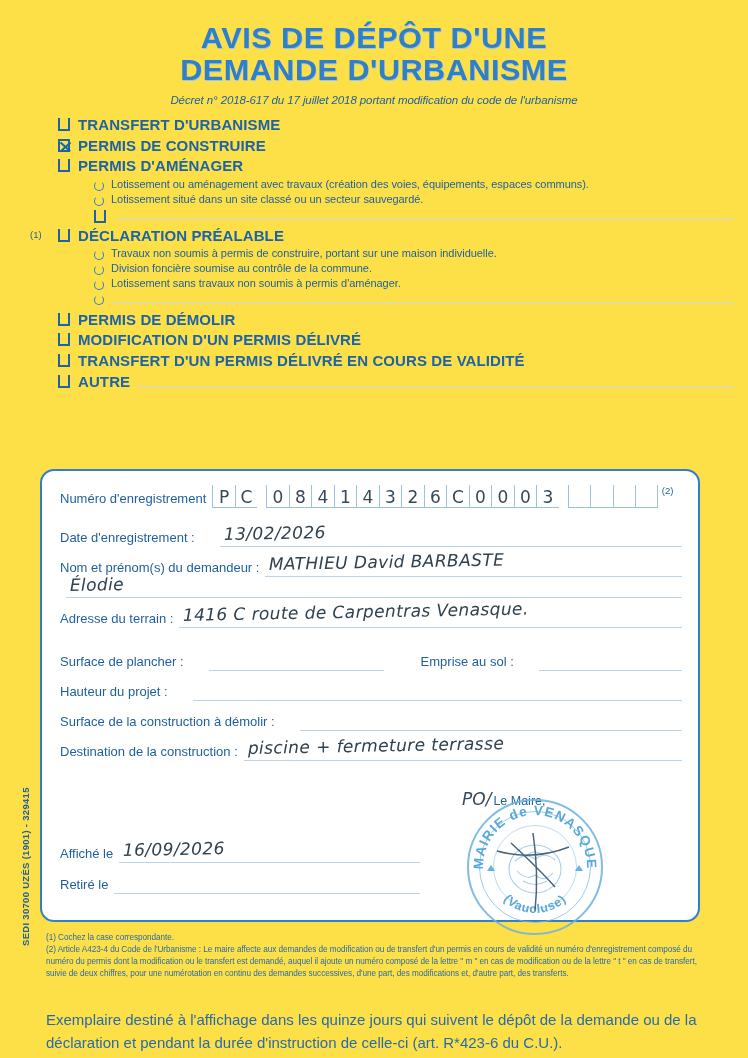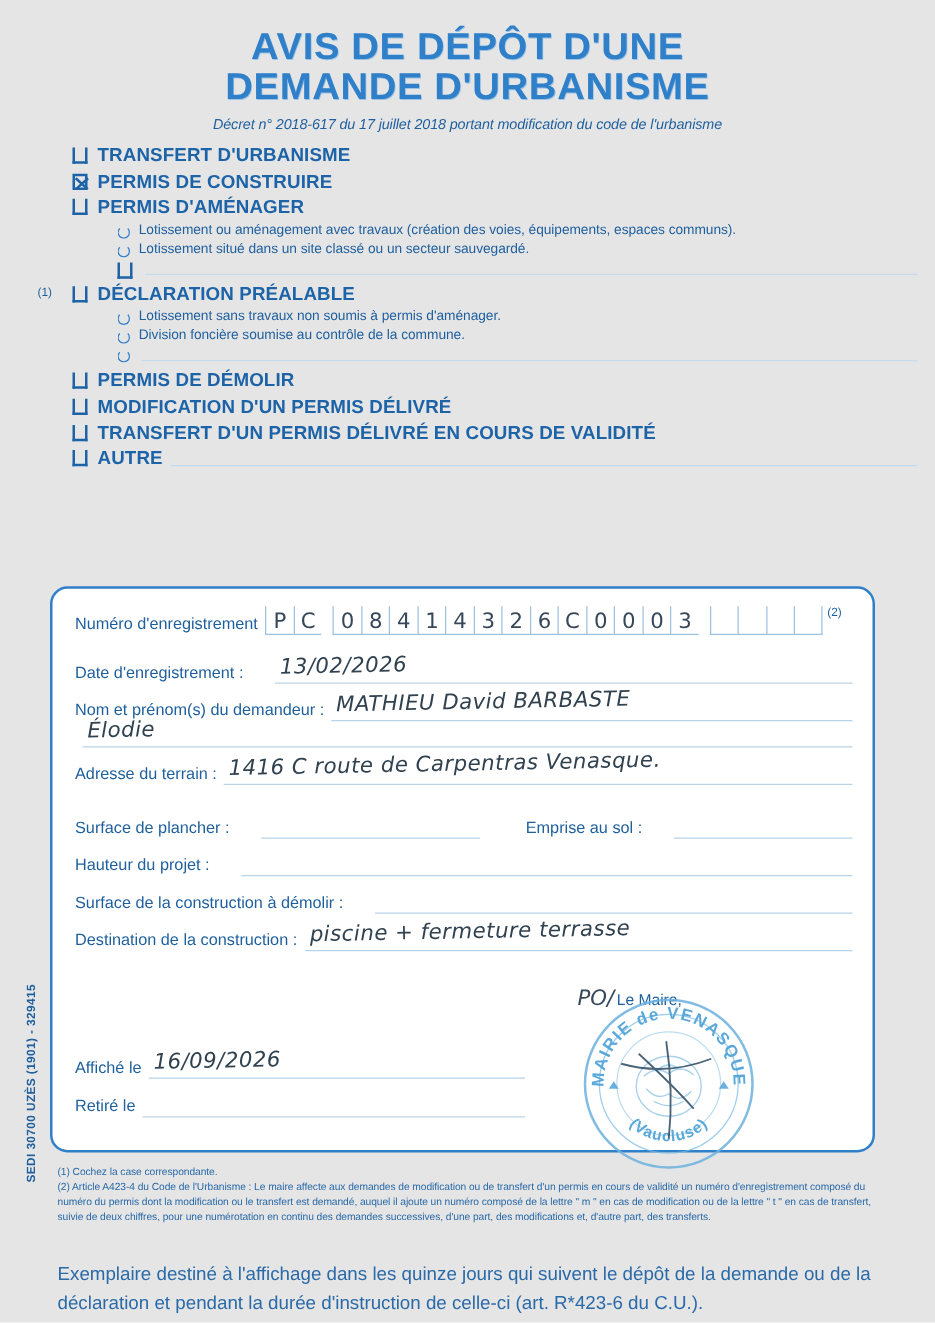--- a/index.html
+++ b/index.html
@@ -12,21 +12,21 @@
     height: 1058px;
     position: relative;
     font-family: "Liberation Sans", sans-serif;
     color: #1a5fa8;
     overflow: hidden;
   }
 
   .page {
     position: absolute;
     inset: 0;
-    background: #e5e5e5;
+    background: #fde047;
   }
 
   
   .title-block {
     text-align: center;
     padding-top: 22px;
   }
   .title-line {
     font-size: 30px;
     font-weight: bold;
@@ -386,25 +386,29 @@
 
     <div class="chk-row">
       <span class="note-mark">(1)</span>
       <span class="cbox"></span>
       <span class="chk-label">DÉCLARATION PRÉALABLE</span>
     </div>
 
     <div class="sub-list">
       <div class="sub-row">
         <span class="circ"></span>
-        <span class="sub-text">Lotissement sans travaux non soumis à permis d'aménager.</span>
+        <span class="sub-text">Travaux non soumis à permis de construire, portant sur une maison individuelle.</span>
       </div>
       <div class="sub-row">
         <span class="circ"></span>
         <span class="sub-text">Division foncière soumise au contrôle de la commune.</span>
+      </div>
+      <div class="sub-row">
+        <span class="circ"></span>
+        <span class="sub-text">Lotissement sans travaux non soumis à permis d'aménager.</span>
       </div>
       <div class="sub-row">
         <span class="circ"></span>
         <span class="sub-rule"></span>
       </div>
     </div>
 
     <div class="chk-row">
       <span class="cbox"></span>
       <span class="chk-label">PERMIS DE DÉMOLIR</span>

